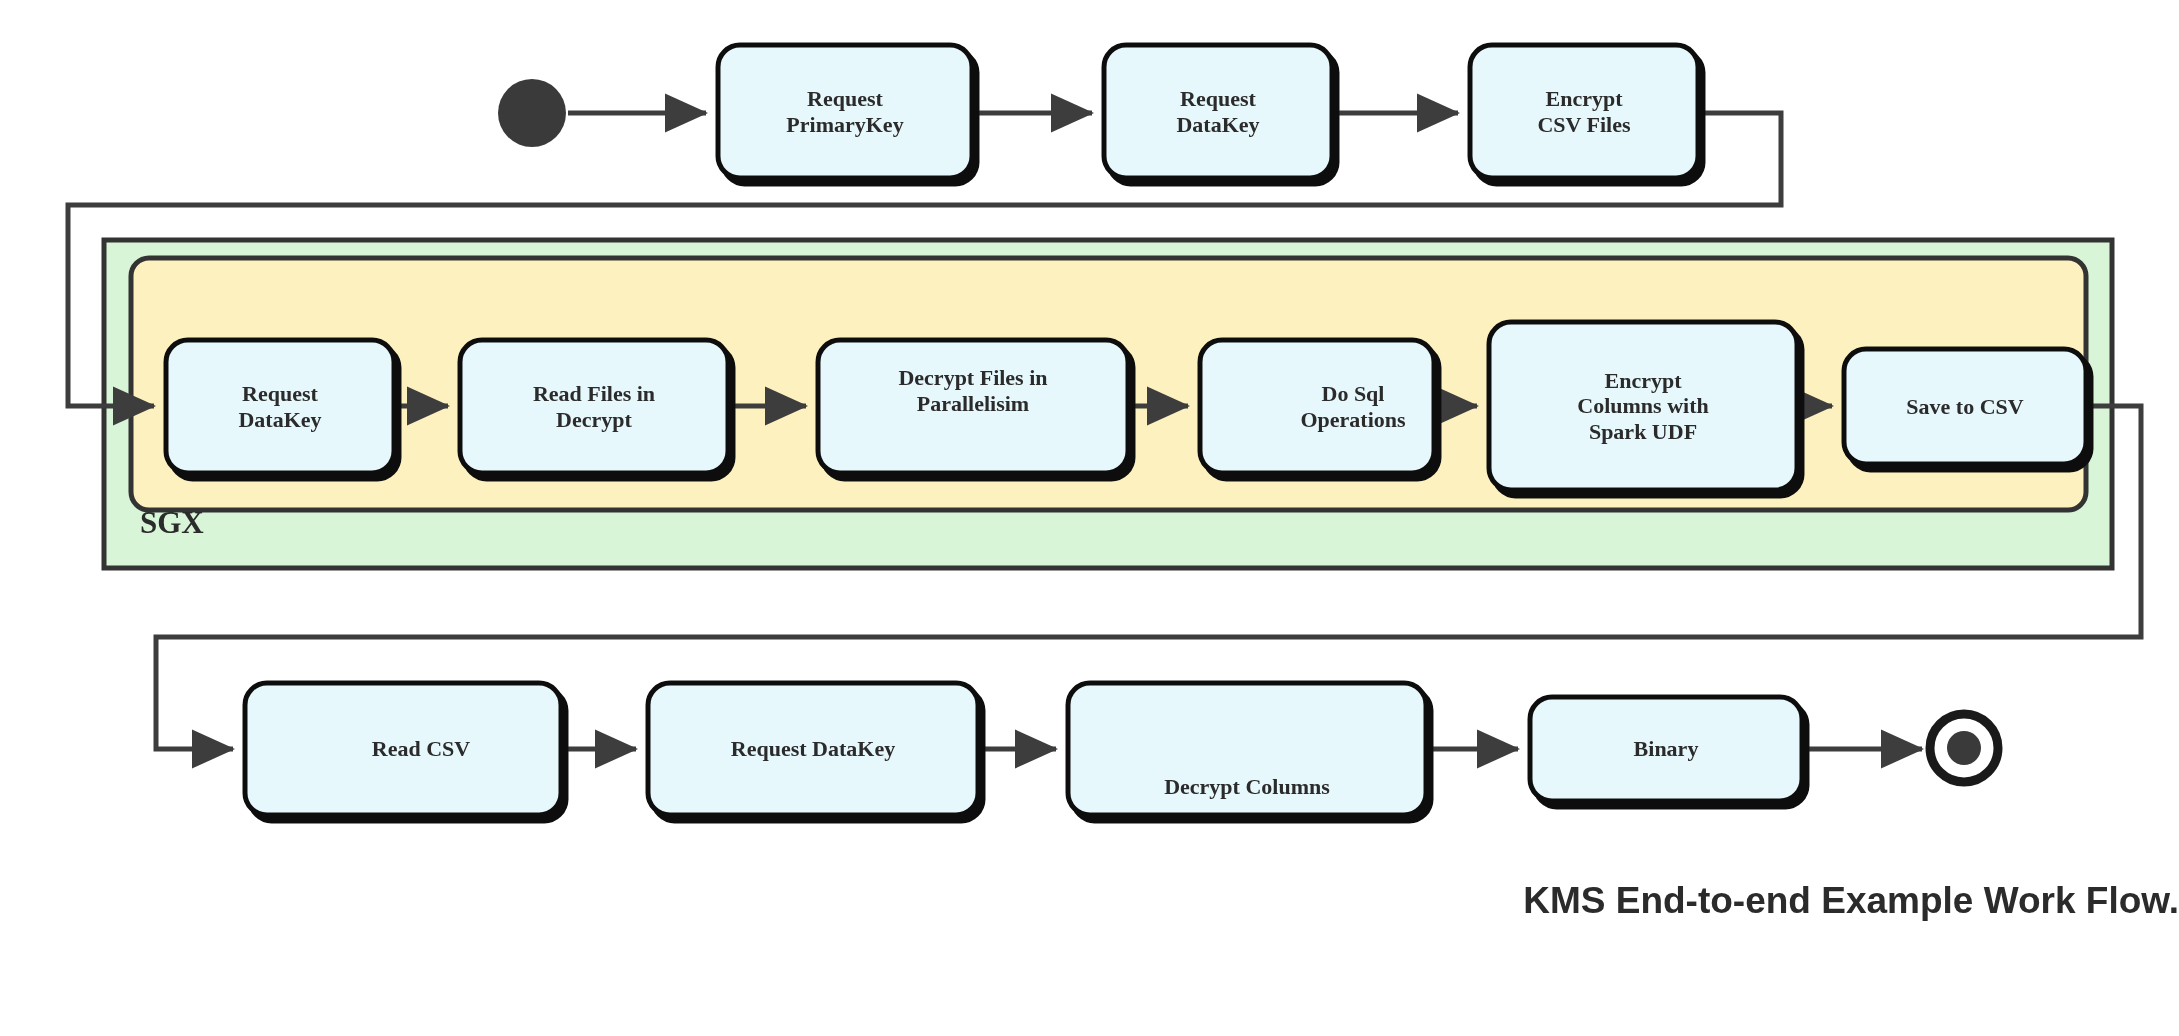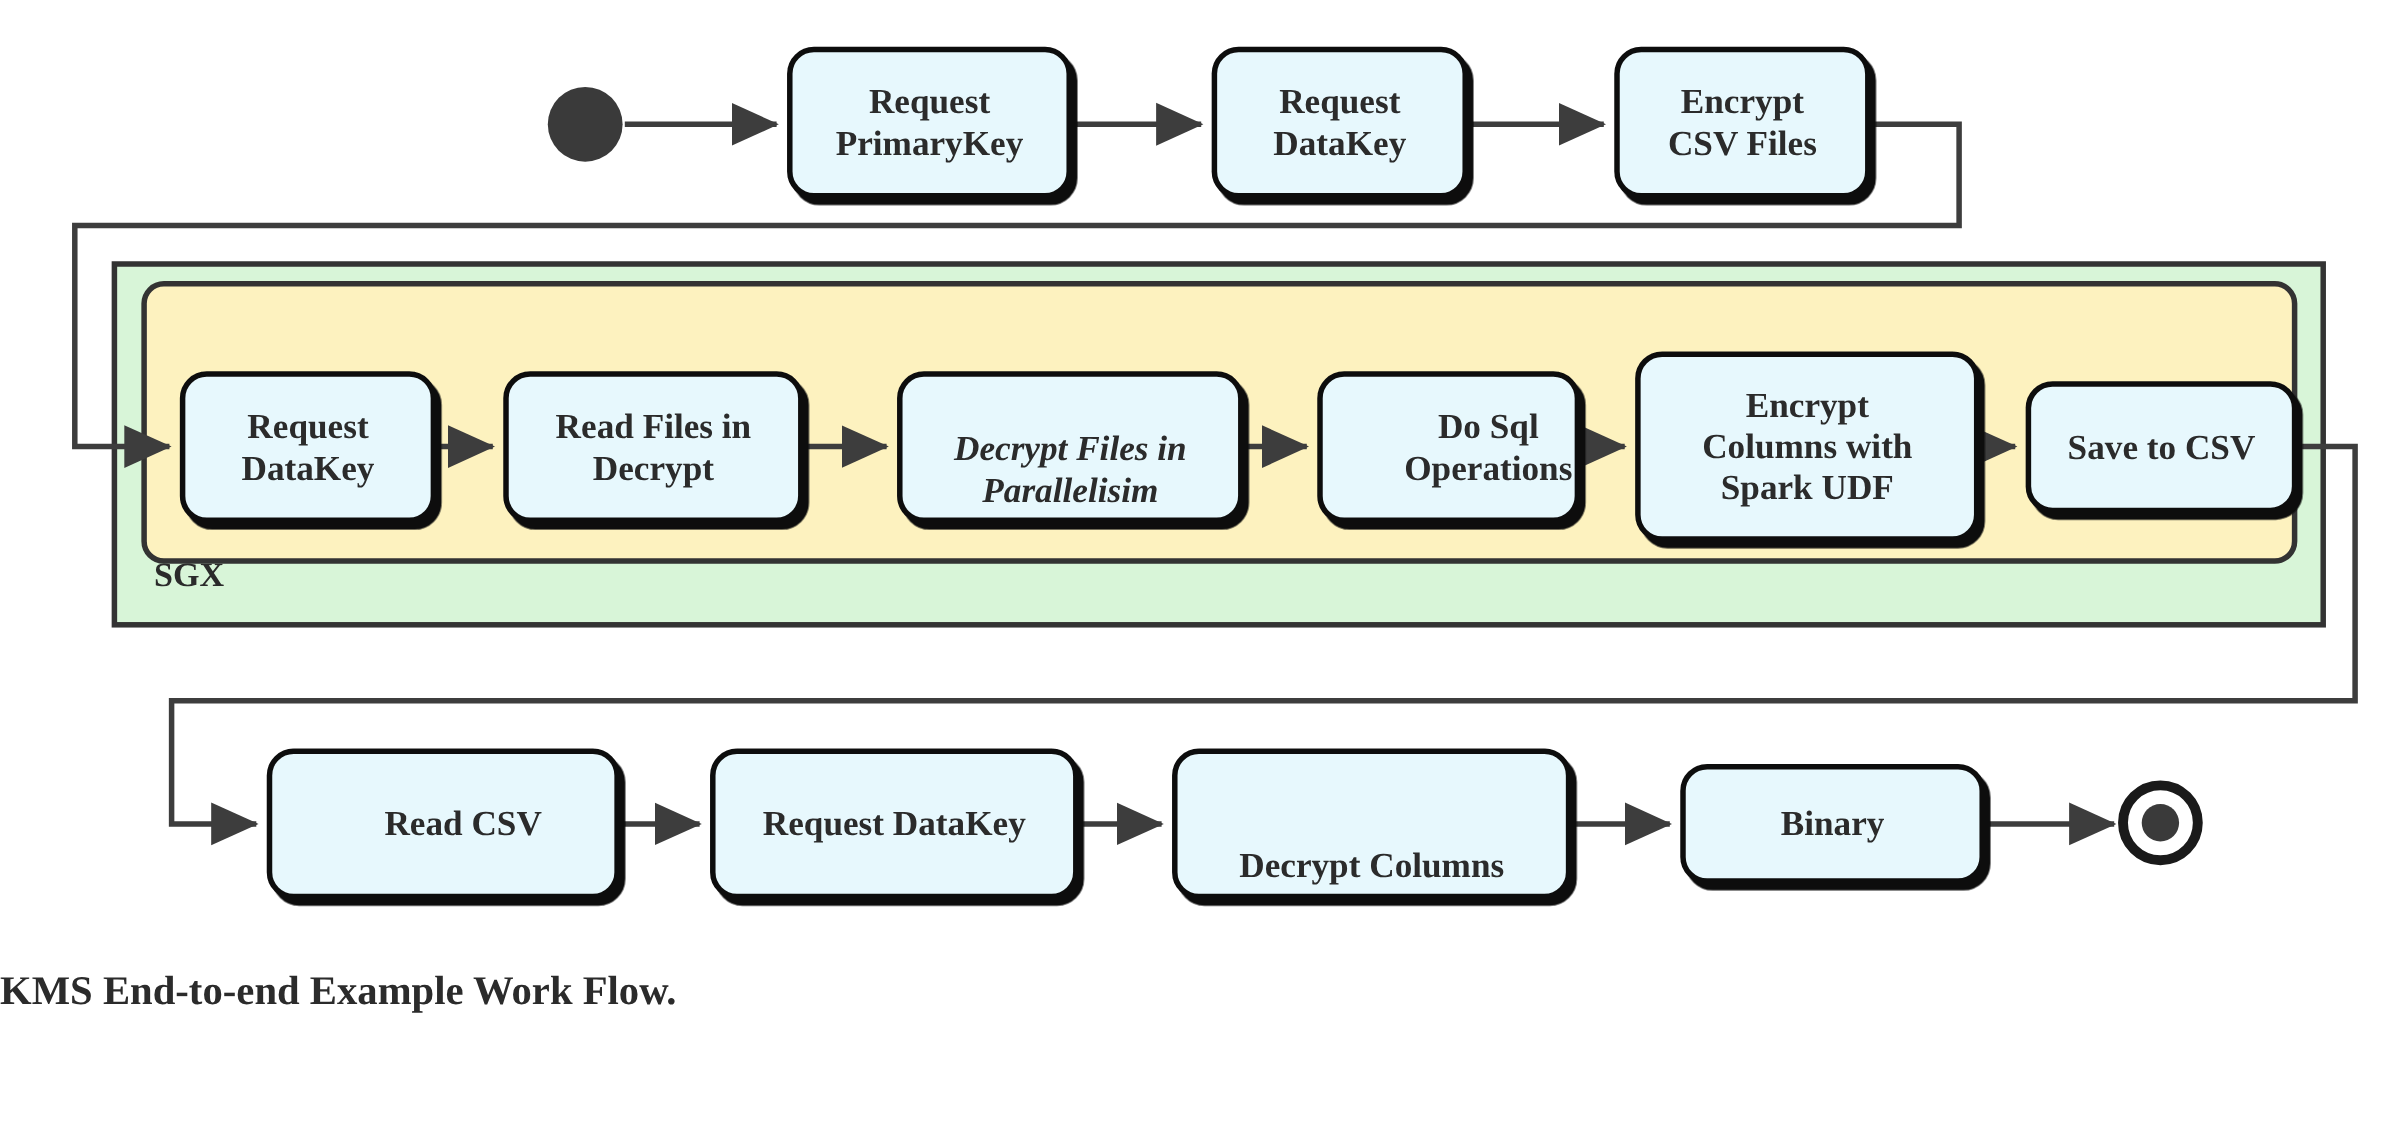--- a/index.html
+++ b/index.html
@@ -7,39 +7,39 @@
   #stage{position:relative;width:2179px;height:1036px;background:#ffffff;overflow:hidden;}
   #svgroot{position:absolute;left:0;top:0;width:2179px;height:1036px;}
 
   .node-label{
     position:absolute;
     display:flex;align-items:center;justify-content:center;
     text-align:center;
     font-family:"Liberation Serif", serif;
     font-weight:bold;
     color:#2b2b2b;
-    font-size:32px;
+    font-size:22px;
     line-height:1.16;
     pointer-events:none;
     white-space:pre-line;
   }
   .group-label{
     position:absolute;
     font-family:"Liberation Serif", serif;
     font-weight:bold;
     color:#2b2b2b;
     font-size:31px;
     white-space:nowrap;
   }
   .group-label .ital{font-style:italic;font-weight:normal;}
   .caption{
     position:absolute;
     width:100%;
-    text-align:left;
-    font-family:Liberation Serif, serif;
+    text-align:right;
+    font-family:Liberation Sans, sans-serif;
     font-weight:bold;
     font-size:37px;
     color:#2b2b2b;
   }
 </style>
 </head>
 <body>
 
 <div id="stage">
 
@@ -99,21 +99,21 @@
       <div class="node-label" style="left: 718px; top: 45px; width: 254px; height: 133px;">Request
 PrimaryKey</div>
       <div class="node-label" style="left: 1104px; top: 45px; width: 228px; height: 133px;">Request
 DataKey</div>
       <div class="node-label" style="left: 1470px; top: 45px; width: 228px; height: 133px;">Encrypt
 CSV Files</div>
       <div class="node-label" style="left: 166px; top: 340px; width: 228px; height: 133px;">Request
 DataKey</div>
       <div class="node-label" style="left: 460px; top: 340px; width: 268px; height: 133px;">Read Files in
 Decrypt</div>
-      <div class="node-label" style="left: 818px; top: 360px; width: 310px; height: 133px; font-style: italic;">Decrypt Files in
+      <div class="node-label" style="left: 818px; top: 324px; width: 310px; height: 133px;">Decrypt Files in
 Parallelisim</div>
       <div class="node-label" style="left: 1236px; top: 340px; width: 234px; height: 133px;">Do Sql
 Operations</div>
       <div class="node-label" style="left: 1489px; top: 322px; width: 308px; height: 168px;">Encrypt
 Columns with
 Spark UDF</div>
       <div class="node-label" style="left: 1844px; top: 349px; width: 242px; height: 115px;">Save to CSV</div>
       <div class="node-label" style="left: 263px; top: 683px; width: 316px; height: 132px;">Read CSV</div>
       <div class="node-label" style="left: 648px; top: 683px; width: 330px; height: 132px;">Request DataKey</div>
       <div class="node-label" style="left: 1068px; top: 721px; width: 358px; height: 132px;">Decrypt Columns</div>

